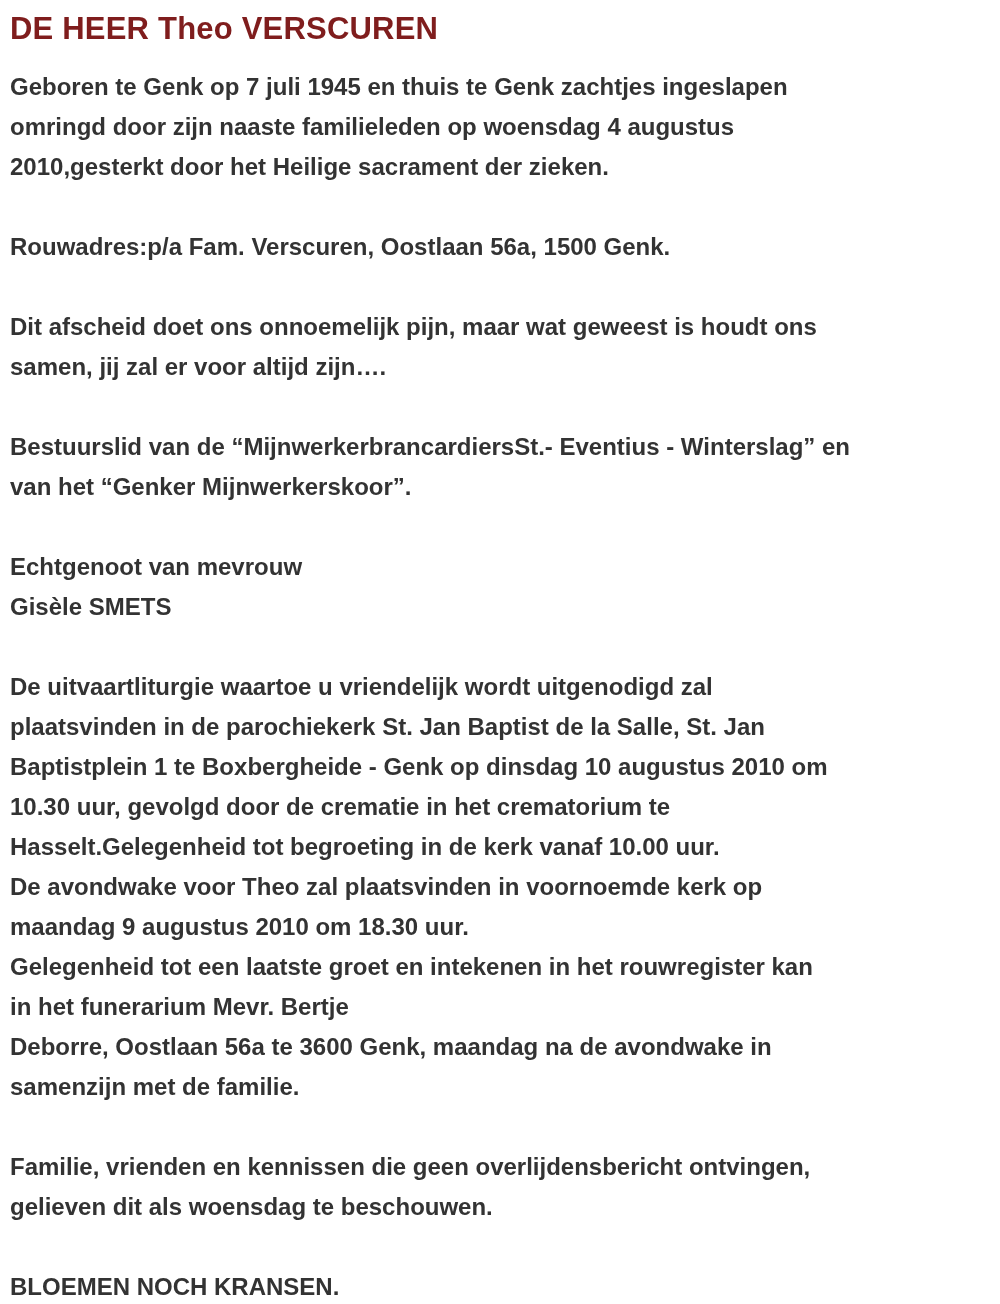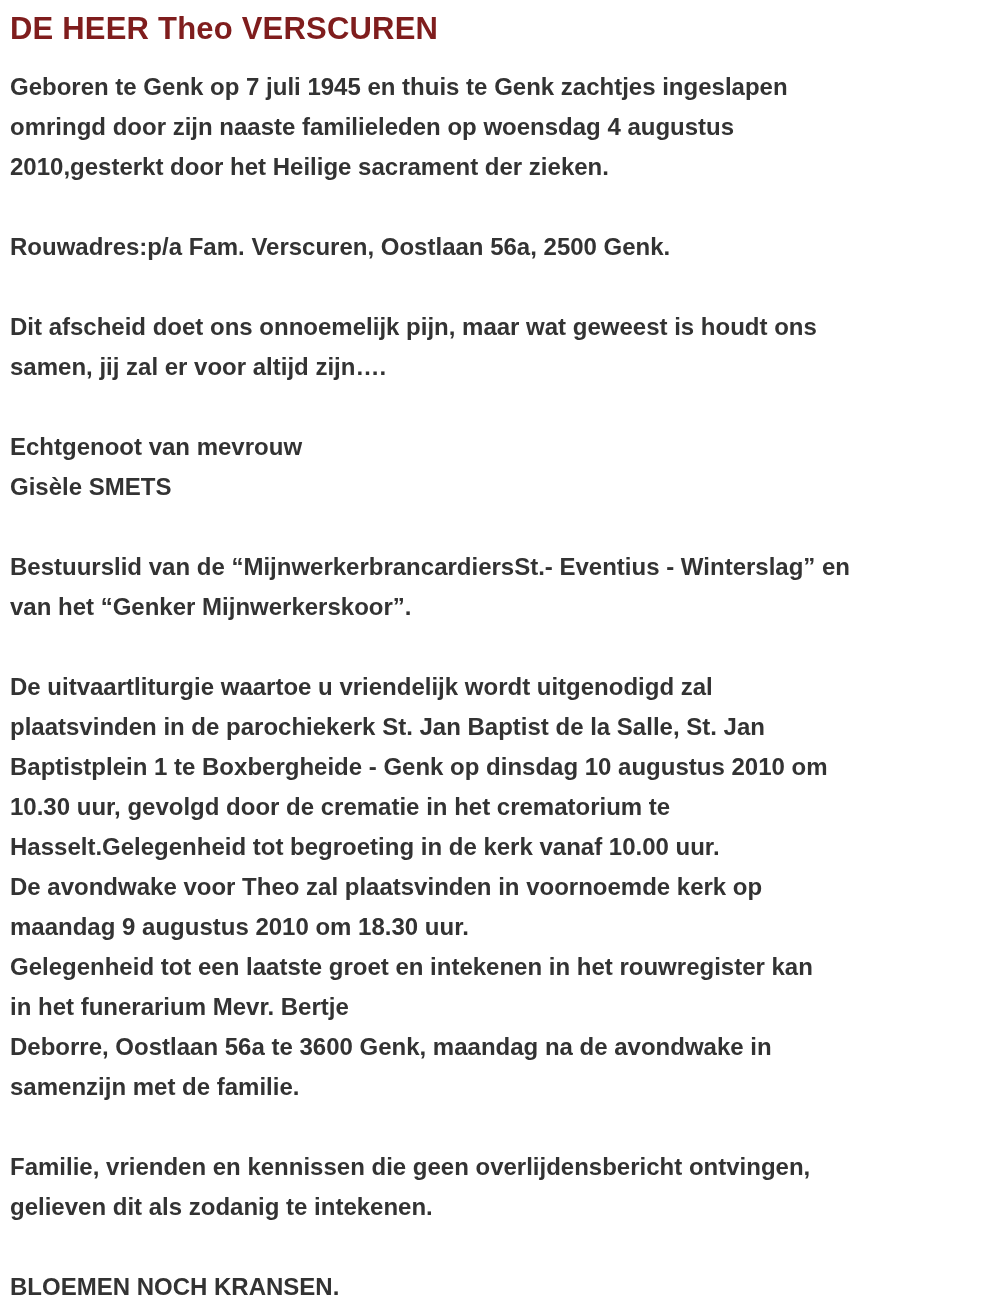--- a/index.html
+++ b/index.html
@@ -38,40 +38,40 @@
 </head>
 <body>
 
 <main>
   <h1 class="obit-title">DE HEER Theo VERSCUREN</h1>
 
   <p class="obit-paragraph">Geboren te Genk op 7 juli 1945 en thuis te Genk zachtjes ingeslapen
 omringd door zijn naaste familieleden op woensdag 4 augustus
 2010,gesterkt door het Heilige sacrament der zieken.</p>
 
-  <p class="obit-paragraph">Rouwadres:p/a Fam. Verscuren, Oostlaan 56a, 2500 Genk.</p>
+  <p class="obit-paragraph">Rouwadres:p/a Fam. Verscuren, Oostlaan 56a, 1500 Genk.</p>
 
   <p class="obit-paragraph">Dit afscheid doet ons onnoemelijk pijn, maar wat geweest is houdt ons
 samen, jij zal er voor altijd zijn….</p>
 
+  <p class="obit-paragraph">Bestuurslid van de “MijnwerkerbrancardiersSt.- Eventius - Winterslag” en
+van het “Genker Mijnwerkerskoor”.</p>
+
   <p class="obit-paragraph">Echtgenoot van mevrouw
 Gisèle SMETS</p>
-
-  <p class="obit-paragraph">Bestuurslid van de “MijnwerkerbrancardiersSt.- Eventius - Winterslag” en
-van het “Genker Mijnwerkerskoor”.</p>
 
   <p class="obit-paragraph">De uitvaartliturgie waartoe u vriendelijk wordt uitgenodigd zal
 plaatsvinden in de parochiekerk St. Jan Baptist de la Salle, St. Jan
 Baptistplein 1 te Boxbergheide - Genk op dinsdag 10 augustus 2010 om
 10.30 uur, gevolgd door de crematie in het crematorium te
 Hasselt.Gelegenheid tot begroeting in de kerk vanaf 10.00 uur.
 De avondwake voor Theo zal plaatsvinden in voornoemde kerk op
 maandag 9 augustus 2010 om 18.30 uur.
 Gelegenheid tot een laatste groet en intekenen in het rouwregister kan
 in het funerarium Mevr. Bertje
 Deborre, Oostlaan 56a te 3600 Genk, maandag na de avondwake in
 samenzijn met de familie.</p>
 
   <p class="obit-paragraph">Familie, vrienden en kennissen die geen overlijdensbericht ontvingen,
-gelieven dit als zodanig te intekenen.</p>
+gelieven dit als woensdag te beschouwen.</p>
 
   <p class="obit-paragraph">BLOEMEN NOCH KRANSEN.</p>
 </main>
 
 </body></html>

